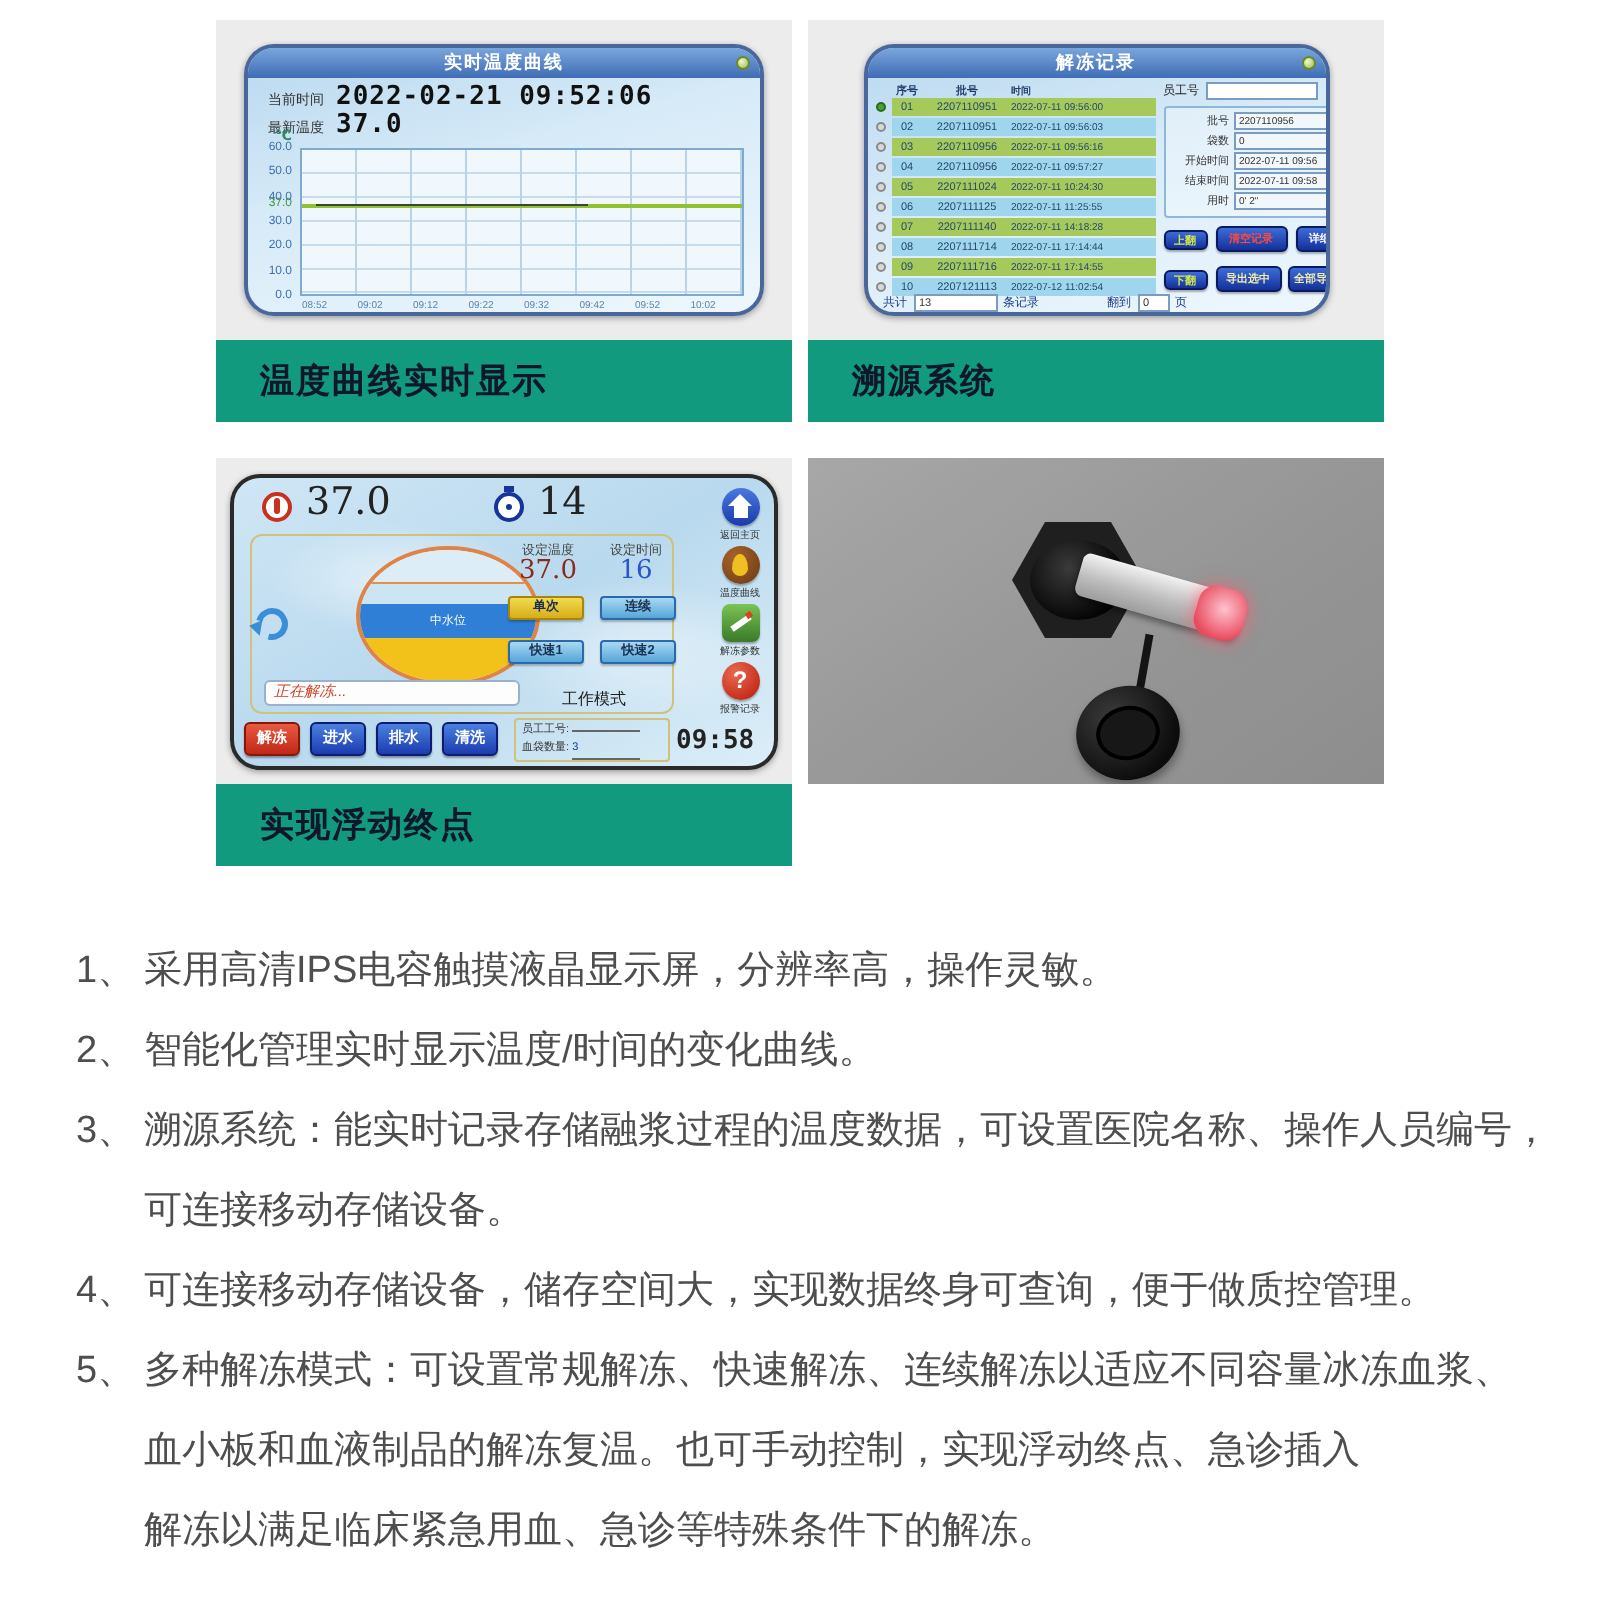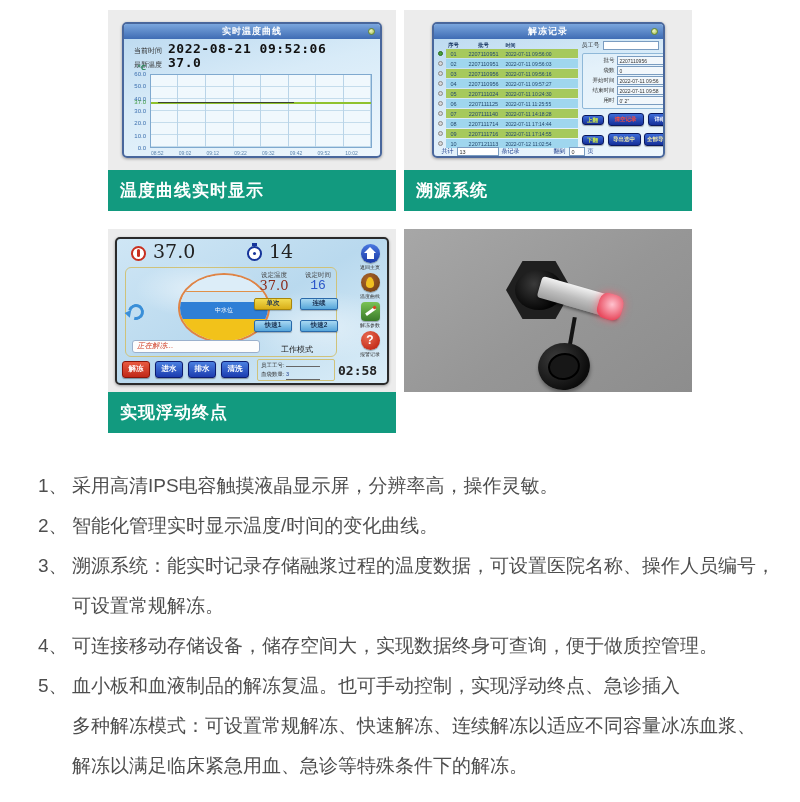--- a/index.html
+++ b/index.html
@@ -6,25 +6,25 @@
   html,body { background:#fff; }
   body { font-family:"Liberation Sans","DejaVu Sans",sans-serif; }
   .page { position:relative; width:800px; height:802px; background:#ffffff; overflow:hidden; }
 
   
   .panels { position:absolute; top:10px; left:108px; width:584px;
             display:grid; grid-template-columns:288px 288px; column-gap:8px; row-gap:18px; }
   .card { display:flex; flex-direction:column; }
   .shot { position:relative; background:#ececec; height:160px; display:flex; align-items:center; justify-content:center; }
   .shot.tall { height:163px; }
-  .caption { height:41px; background:#129a7f; color:#ffffff; font-size:17px; font-weight:bold;
-             line-height:41px; padding-left:12px; letter-spacing:1px; }
-
-  
-  .screen { border:2px solid #49679c; border-radius:5px; overflow:hidden;
+  .caption { height:41px; background:#129a7f; color:#0f172a; font-size:17px; font-weight:bold;
+             line-height:41px; padding-left:22px; letter-spacing:1px; }
+
+  
+  .screen { border:2px solid #49679c; border-radius:15px; overflow:hidden;
             background:linear-gradient(165deg,#b9d8ef 0%,#d8ebf8 45%,#eef7fd 100%);
             box-shadow:0 1px 3px rgba(0,0,0,.35); }
   .titlebar { height:15px; background:linear-gradient(#7aa6dd,#3f6cb4); display:flex; align-items:center; justify-content:center; position:relative; }
   .titlebar .tt { color:#fff; font-size:9px; font-weight:bold; letter-spacing:1px; }
   .tb-dot { position:absolute; right:5px; top:4px; width:7px; height:7px; border-radius:50%;
             background:radial-gradient(circle at 35% 35%,#f2f8c8,#9ab84a); border:1px solid #6a8a2a; }
 
   
   .temp-screen { width:260px; height:136px; }
   .t-info { padding:2px 0 0 10px; }
@@ -103,21 +103,21 @@
   .tank { position:absolute; left:52px; top:5px; width:92px; height:70px; border:2px solid #df8446; border-radius:50%; overflow:hidden; background:#d9ecf8; }
   .tank .l1 { height:26%; background:#dcedf8; border-bottom:1px solid #e09048; }
   .tank .l2 { height:15%; background:#cde4f3; }
   .tank .l3 { height:26%; background:#2f7fd6; display:flex; align-items:center; justify-content:center; color:#fff; font-size:6px; }
   .tank .l4 { height:33%; background:#f2c21a; }
   .status-box { position:absolute; left:6px; top:72px; width:128px; height:13px; background:#fdfdfd; border:1px solid #9ab0cc; border-radius:3px;
                 display:flex; align-items:center; padding-left:4px; font-size:7.5px; font-style:italic; color:#d04028;text-align:right; }
   .set-lab { position:absolute; top:3px; font-size:6.5px; color:#444; width:40px; text-align:center; }
   .sl-t { left:128px; } .sl-m { left:172px; }
   .set-val { position:absolute; top:10px; width:40px; text-align:center; font-size:13px; font-family:"DejaVu Serif","Liberation Serif",serif; }
-  .sv-t { left:128px; color:#8a2a1a; } .sv-m { left:172px; color:#2a55c8;font-family:Liberation Mono, monospace; }
+  .sv-t { left:128px; color:#8a2a1a; } .sv-m { left:172px; color:#2a55c8; }
   .mbtn { position:absolute; width:38px; height:12px; display:flex; align-items:center; justify-content:center;
           font-size:6.5px; font-weight:bold; color:#1a3050; border-radius:2px;
           background:linear-gradient(#a8d8f2,#56a6da); border:1px solid #2a6aaa; box-shadow:0 1px 1px rgba(0,0,0,.25); }
   .mbtn.yellow { background:linear-gradient(#f2da4e,#d8ae18); border-color:#a8860a; }
   .mb0 { left:128px; top:30px; } .mb1 { left:174px; top:30px; }
   .mb2 { left:128px; top:52px; } .mb3 { left:174px; top:52px; }
   .work-mode { position:absolute; left:128px; top:76px; width:86px; text-align:center; font-size:8px; color:#222; }
   .abtn { position:absolute; top:122px; width:28px; height:17px; display:flex; align-items:center; justify-content:center;
           color:#fff; font-size:7.5px; font-weight:bold; border-radius:3px;
           background:linear-gradient(#4a80e0,#1c3cb0); border:1px solid #0c1c70; box-shadow:0 1px 1px rgba(0,0,0,.35); }
@@ -171,21 +171,21 @@
     <div class="card">
       <div class="shot">
         <div class="screen temp-screen">
           <div class="titlebar">
             <span class="tt">实时温度曲线</span>
             <span class="tb-dot"></span>
           </div>
           <div class="t-info">
             <div class="t-line">
               <span class="t-lab">当前时间</span>
-              <span class="t-val">2022-08-21 09:52:06</span>
+              <span class="t-val">2022-02-21 09:52:06</span>
             </div>
             <div class="t-line">
               <span class="t-lab">最新温度</span>
               <span class="t-val">37.0</span>
             </div>
           </div>
           <div class="chart">
             <div class="y-axis">
               <span class="unit">℃</span>
             <span class="ytick" style="top: 0px;">60.0</span>
@@ -418,21 +418,21 @@
 
             <span class="abtn red ab0">解冻</span>
             <span class="abtn ab1">进水</span>
             <span class="abtn ab2">排水</span>
             <span class="abtn ab3">清洗</span>
 
             <div class="emp-box">
               <div class="er"><span>员工工号:</span> <span class="u"></span></div>
               <div class="er"><span>血袋数量:</span> <span class="u">3</span></div>
             </div>
-            <span class="clock">02:58</span>
+            <span class="clock">09:58</span>
 
             <div class="side-col">
               <div class="side-item">
                 <span class="ic home">
                     <i class="roof"></i>
                     <i class="base"></i>
                   </span>
                 <span class="slabel">返回主页</span>
               </div>
               <div class="side-item">
@@ -483,31 +483,31 @@
       <div class="feature">
         <div class="num">2、</div>
         <div class="lines">
           <div>智能化管理实时显示温度/时间的变化曲线。</div>
         </div>
       </div>
       <div class="feature">
         <div class="num">3、</div>
         <div class="lines">
           <div>溯源系统：能实时记录存储融浆过程的温度数据，可设置医院名称、操作人员编号，</div>
-          <div>可设置常规解冻。</div>
+          <div>可连接移动存储设备。</div>
         </div>
       </div>
       <div class="feature">
         <div class="num">4、</div>
         <div class="lines">
           <div>可连接移动存储设备，储存空间大，实现数据终身可查询，便于做质控管理。</div>
         </div>
       </div>
       <div class="feature">
         <div class="num">5、</div>
         <div class="lines">
+          <div>多种解冻模式：可设置常规解冻、快速解冻、连续解冻以适应不同容量冰冻血浆、</div>
           <div>血小板和血液制品的解冻复温。也可手动控制，实现浮动终点、急诊插入</div>
-          <div>多种解冻模式：可设置常规解冻、快速解冻、连续解冻以适应不同容量冰冻血浆、</div>
           <div>解冻以满足临床紧急用血、急诊等特殊条件下的解冻。</div>
         </div>
       </div>
     </div>
 </div>
 
 </body></html>

